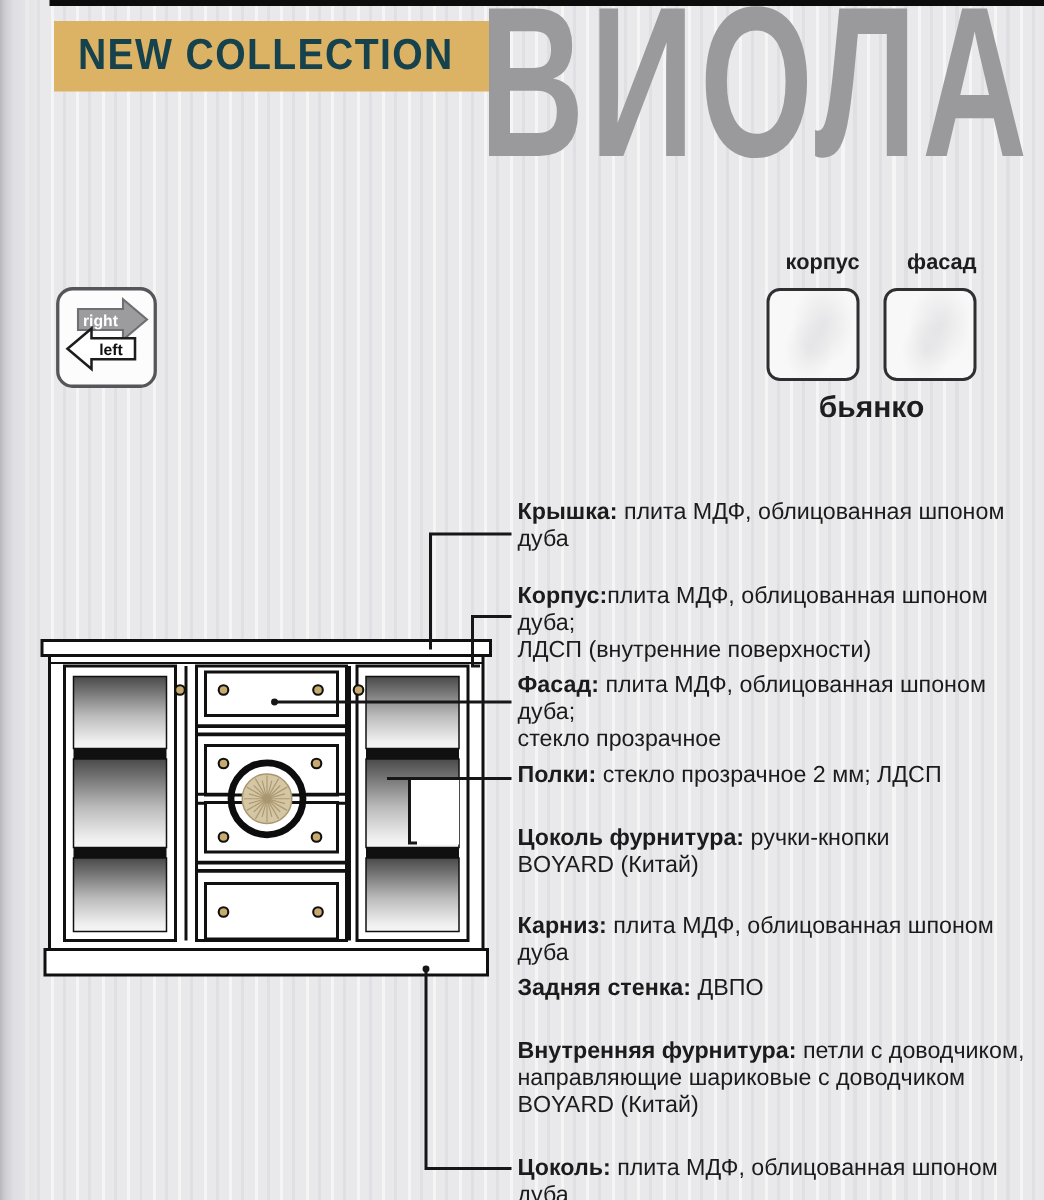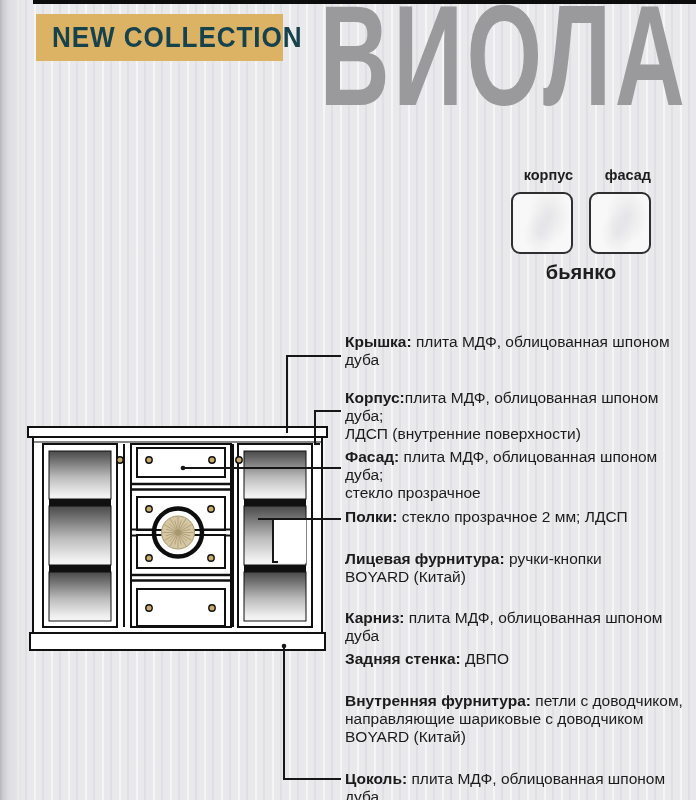--- a/index.html
+++ b/index.html
@@ -13,21 +13,21 @@
         rgba(255,255,255,0) 2px 8px,
         rgba(203,203,210,.30) 8px 10px,
         rgba(255,255,255,0) 10px 17px);
   }
   .left-edge{
     position:absolute;left:0;top:0;width:26px;height:800px;pointer-events:none;
     background:linear-gradient(90deg,#b7b7bc 0,#cccccf 3px,#dfdfe3 9px,rgba(233,233,236,0) 26px);
   }
   .top-bar{position:absolute;left:33px;top:0;width:663px;height:4px;background:#0c0c0c;}
   .banner{
-    position:absolute;left:36px;top:14px;width:247px;height:47px;
+    position:absolute;left:36px;top:14px;width:290px;height:47px;
     background:#dcb265;display:flex;align-items:center;
   }
   .banner span{
     display:inline-block;font-weight:bold;font-size:29px;letter-spacing:1px;
     color:#16424e;transform:scaleX(.9);transform-origin:left center;margin-left:16px;white-space:nowrap;
   }
   .title{
     position:absolute;top:-16px;right:8px;margin:0;
     font-size:143px;line-height:1;font-weight:bold;letter-spacing:5px;color:#9a9a9c;
     transform:scaleX(.68);transform-origin:top right;white-space:nowrap;
@@ -63,20 +63,33 @@
 <div class="page">
   <div class="left-edge"></div>
   <div class="top-bar"></div>
 
   <div class="banner">
     <span>NEW COLLECTION</span>
   </div>
 
   <h1 class="title">ВИОЛА</h1>
 
+  <div class="nav-widget">
+    <svg viewBox="0 0 68 68" width="68" height="68">
+      <rect x="1.5" y="1.5" width="65" height="65" rx="10" fill="#fcfcfd" stroke="#55555a" stroke-width="2.2"></rect>
+      <g>
+        <path d="M15 15 H45 V8.5 L61 22 L45 35.5 V29 H15 Z" fill="#9c9c9f" stroke="#6e6e73" stroke-width="1.4"></path>
+        <text x="30" y="26" text-anchor="middle" font-size="10.5" font-weight="bold" fill="#ffffff">right</text>
+      </g>
+      <g>
+        <path d="M53 34.5 H24 V28 L8 41.5 L24 55 V48.5 H53 Z" fill="#ffffff" stroke="#1d1d1f" stroke-width="1.7"></path>
+        <text x="37" y="45.5" text-anchor="middle" font-size="10.5" font-weight="bold" fill="#111111">left</text>
+      </g>
+    </svg>
+  </div>
 
   <div class="swatch-label" style="left:511px">корпус</div>
   <div class="swatch-label" style="left:589px">фасад</div>
   <div class="swatch" style="left:511px"></div>
   <div class="swatch" style="left:589px"></div>
   <div class="finish-name">бьянко</div>
 
   <svg class="drawing" viewBox="0 340 350 460">
     <defs>
       <linearGradient id="glass" x1="0" y1="0" x2="0" y2="1">
@@ -181,21 +194,21 @@
     </g>
   </svg>
 
   <div class="specs">
     <div class="spec" style="top:333px"><b>Крышка: </b><span>плита МДФ, облицованная шпоном дуба</span></div>
     <div class="spec" style="top:448px"><b>Фасад: </b><span>плита МДФ, облицованная шпоном дуба;
 стекло прозрачное</span></div>
     <div class="spec" style="top:389px"><b>Корпус:</b><span>плита МДФ, облицованная шпоном дуба;
 ЛДСП (внутренние поверхности)</span></div>
     <div class="spec" style="top:508px"><b>Полки: </b><span>стекло прозрачное 2 мм; ЛДСП</span></div>
-    <div class="spec" style="top:550px"><b>Лицевая фурнитура: </b><span>ручки-кнопки
+    <div class="spec" style="top:550px"><b>Цоколь фурнитура: </b><span>ручки-кнопки
 BOYARD (Китай)</span></div>
     <div class="spec" style="top:609px"><b>Карниз: </b><span>плита МДФ, облицованная шпоном дуба</span></div>
     <div class="spec" style="top:650px"><b>Задняя стенка: </b><span>ДВПО</span></div>
     <div class="spec" style="top:692px"><b>Внутренняя фурнитура: </b><span>петли с доводчиком,
 направляющие шариковые  с доводчиком
 BOYARD (Китай)</span></div>
     <div class="spec" style="top:770px"><b>Цоколь: </b><span>плита МДФ, облицованная шпоном дуба</span></div>
   </div>
 </div>
 

